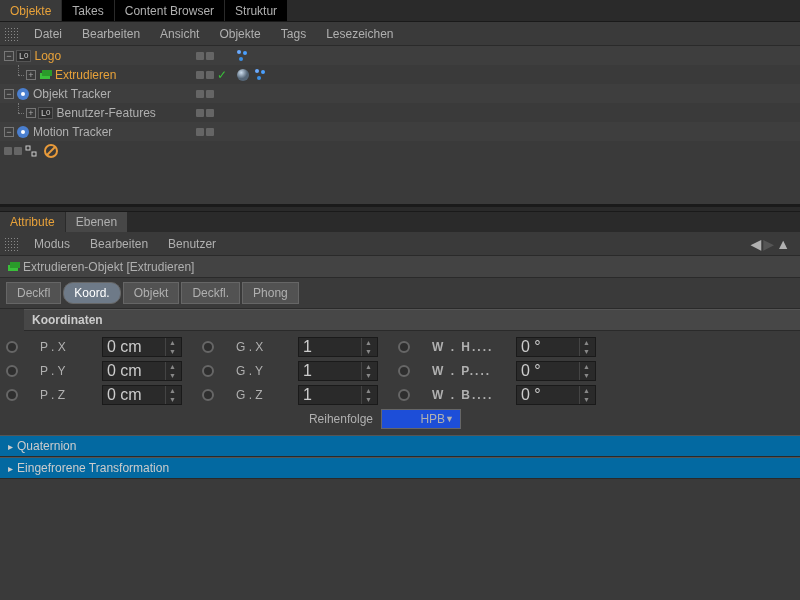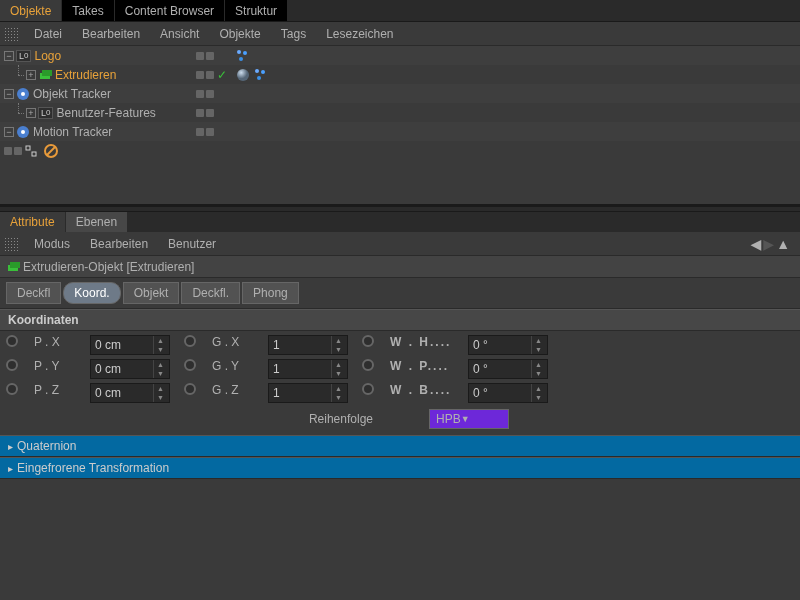--- a/index.html
+++ b/index.html
@@ -136,86 +136,86 @@
   cursor: pointer;
 }
 .sub-tab.active { background: #6e7a88; color: #fff; border-radius: 10px; }
 .section-header {
   background: #474747;
   padding: 3px 8px;
   font-weight: bold;
   color: #ccc;
   border-top: 1px solid #555;
   border-bottom: 1px solid #2a2a2a;
+  margin-left: 24px;
 }
 .section-collapsible {
   background: #0369a1;
   padding: 3px 8px;
   color: #ccc;
   border-top: 1px solid #555;
   border-bottom: 1px solid #2a2a2a;
   display: flex; align-items: center;
   cursor: pointer;
 }
 .section-collapsible::before {
   content: "▸"; margin-right: 4px; font-size: 10px;
 }
 .coord-grid {
   padding: 4px 6px;
 }
 .coord-row {
-  display: flex; 
-  height: 24px; gap: 14px;
+  display: flex; align-items: center;
+  height: 24px; gap: 20px;
 }
 .radio-dot {
   width: 12px; height: 12px;
   border-radius: 50%;
   border: 2px solid #666;
   background: #2e2e2e;
   cursor: pointer;
   flex-shrink: 0;
 }
 .coord-label { width: 44px; padding-left: 2px; }
 .coord-label-w { width: 66px; padding-left: 2px; letter-spacing: 2px; font-weight: bold; }
 .num-field {
   display: flex; align-items: center;
   background: #2a2a2a;
   border: 1px solid #1a1a1a;
   height: 20px;
   width: 80px;
 }
 .num-input {
   background: transparent; border: none;
-  color: #ccc; font-size: 12px;
+  color: #ccc; font-size: 16px;
   width: 62px; padding: 0 4px;
   outline: none;
 }
 .stepper {
   width: 14px; height: 18px;
   display: flex; flex-direction: column;
   border-left: 1px solid #444;
 }
 .step-up, .step-down {
   flex: 1; display: flex; align-items: center; justify-content: center;
   font-size: 7px; color: #888; cursor: pointer;
 }
 .order-row {
   display: flex; align-items: center;
   height: 24px;
   padding-left: 290px;
 }
 .order-label { width: 85px; text-align: right; padding-right: 8px; }
 .order-select {
-  display: flex; align-items: center; justify-content: flex-start;
-  background: #6d28d9;
+  display: flex; align-items: center; justify-content: flex-end;
+  background: #1d4ed8;
   border: 1px solid #666;
   height: 20px; width: 80px;
   padding: 0 6px;
   cursor: pointer;
-  margin-left: 48px;
 }
 .tag-icon { width: 14px; height: 14px; }
 </style>
 </head>
 <body>
 
 <div class="top-tabs">
   <div class="top-tab active">Objekte</div>
   <div class="top-tab">Takes</div>
   <div class="top-tab">Content Browser</div>

